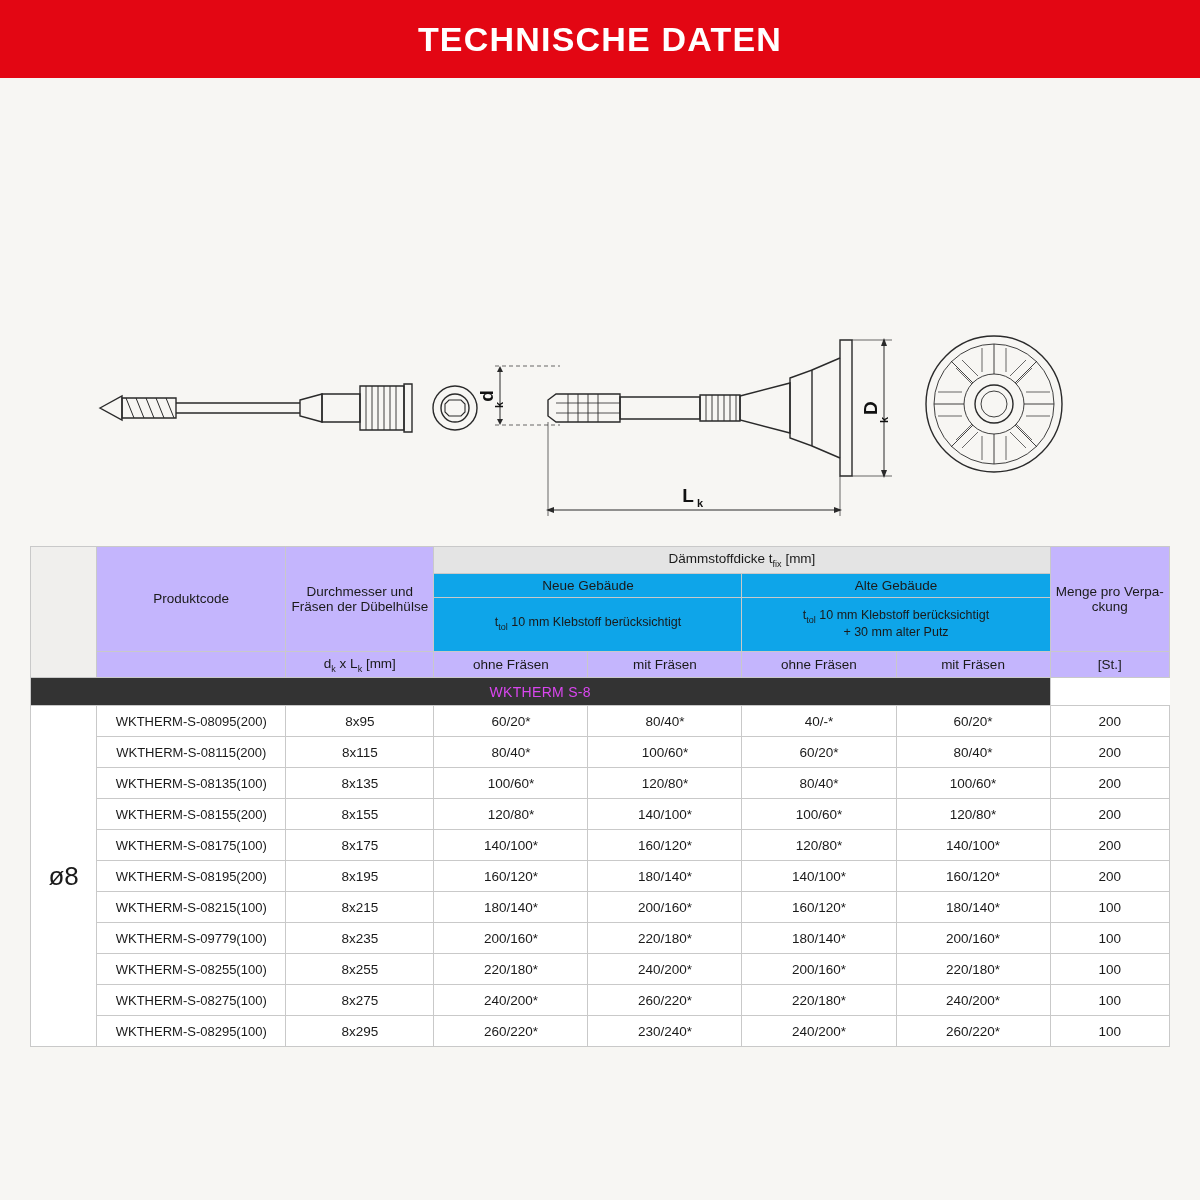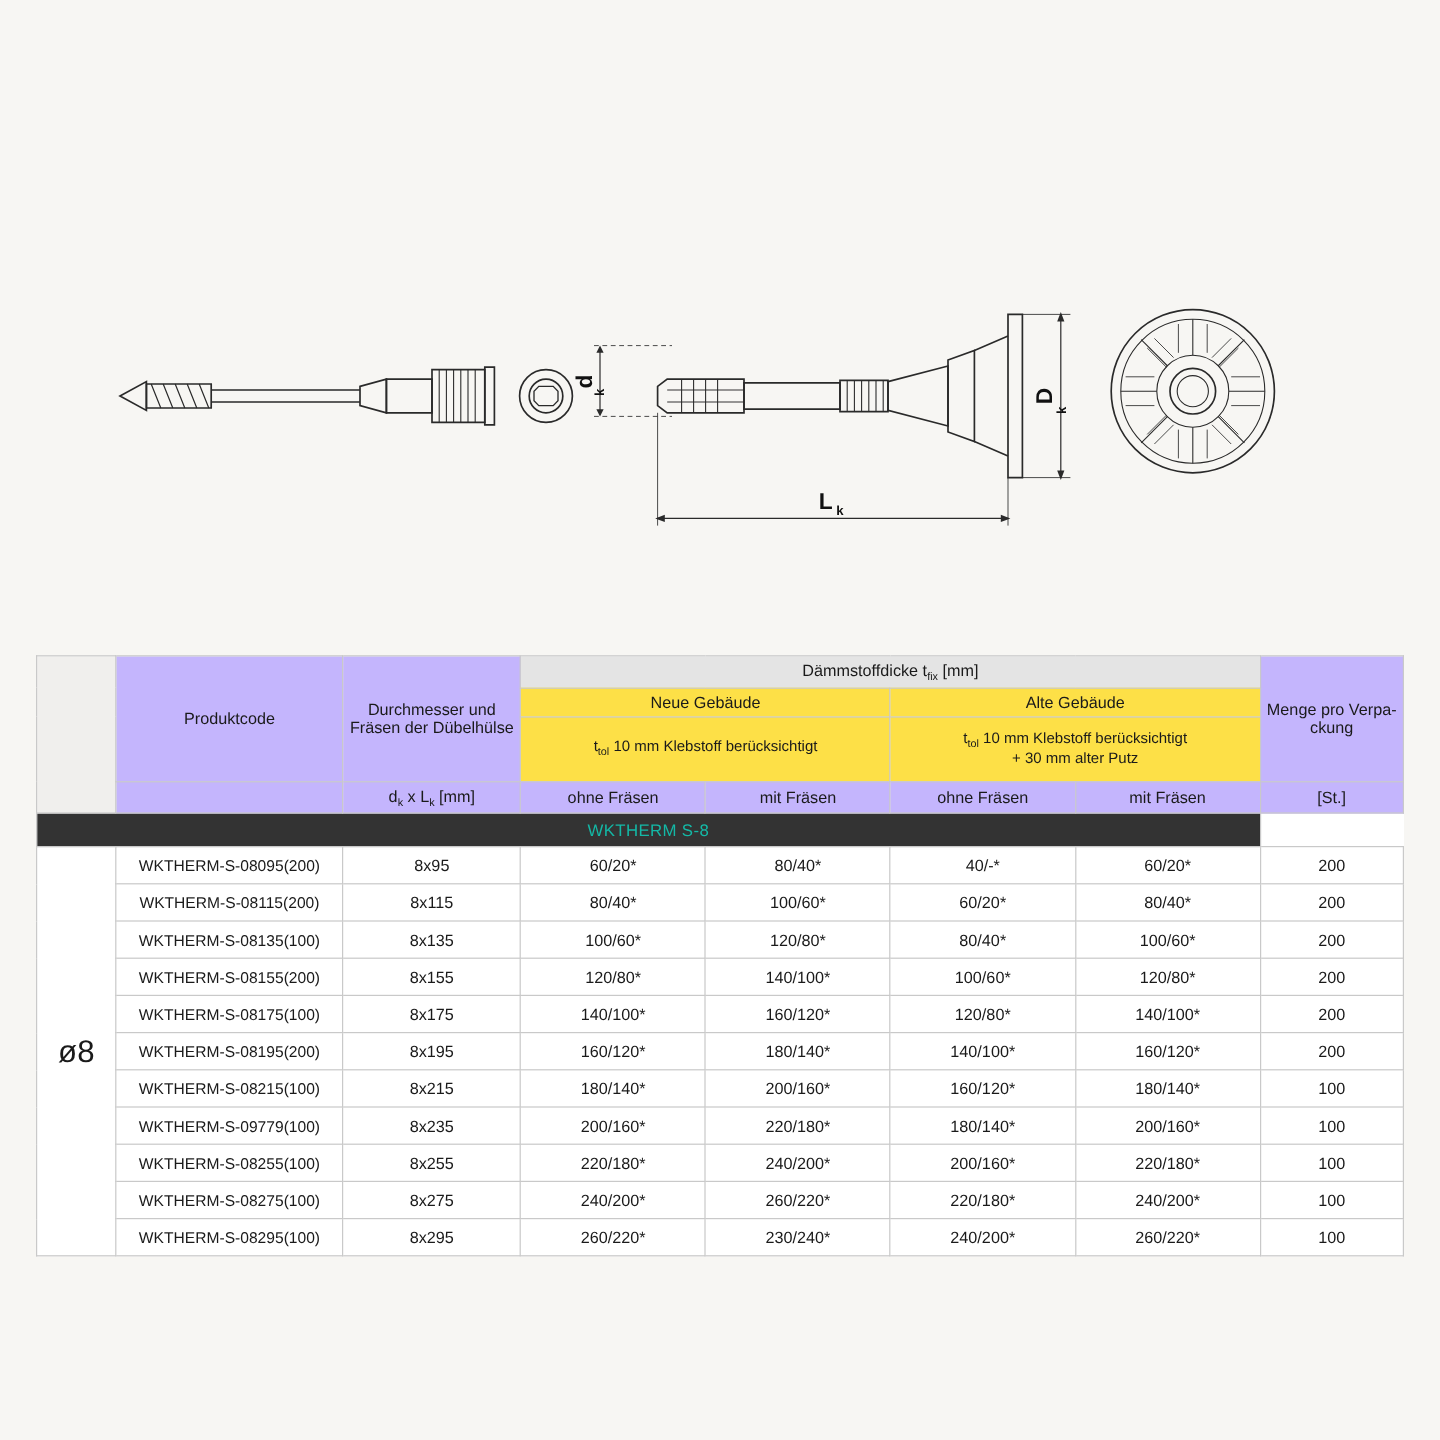--- a/index.html
+++ b/index.html
@@ -55,26 +55,26 @@
     font-size: 13.5px;
   }
   table.data td, table.data th {
     border: 1px solid #c9c9c9;
     text-align: center;
     vertical-align: middle;
     font-weight: normal;
     padding: 4px 3px;
   }
   .hdr-grey { background: #e4e4e4; }
-  .hdr-lightgrey { background: #fde047; }
+  .hdr-lightgrey { background: #0ea5e9; }
   .hdr-white { background: #c4b5fd; }
   .corner-cell { background: #f0efed; border-left: 1px solid #c9c9c9; }
   .rowband {
     background: #333333;
-    color: #14b8a6;
+    color: #d946ef;
     font-size: 14px;
     letter-spacing: .3px;
     height: 28px;
   }
   .diam-cell {
     background: #f0efed;
     font-size: 26px;
     font-weight: bold;
     width: 68px;
   }
@@ -86,20 +86,23 @@
   .hdr-tall { height: 54px; }
   .small-note { font-size: 12.5px; line-height: 1.25; }
   tr.datarow td { height: 31px; }
   tr.datarow:nth-child(even) td { background: #ffffff; }
 </style>
 </head>
 <body>
 
 <div class="page">
 
+  <div class="header">
+    <div class="header-title">TECHNISCHE DATEN</div>
+  </div>
 
   <div class="diagram">
     <svg width="1200" height="460" viewBox="0 0 1200 460">
       <g fill="none" stroke="#2a2a2a" stroke-width="1.4">
 
         <path d="M100 330 L122 318 L122 342 Z"></path>
 
         <path d="M122 320 L176 320 L176 340 L122 340 Z"></path>
         <path d="M126 320 L134 340 M136 320 L144 340 M146 320 L154 340 M156 320 L164 340 M166 320 L174 340" stroke-width="1"></path>
 

